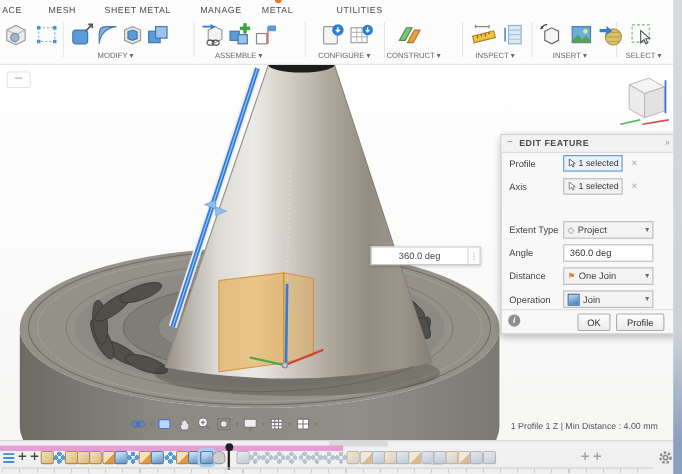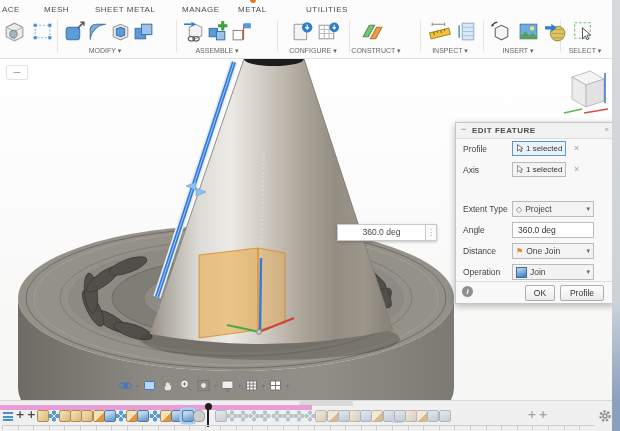--- a/index.html
+++ b/index.html
@@ -418,20 +418,21 @@
       </span>
     <span class="nav-caret">▾</span>
     <span class="nav-ic">
         <svg viewBox="0 0 15 15">
       <path d="M2.5 3 h10 v9 h-10 Z M7.5 3 v9 M2.5 7.5 h10" fill="#fff" stroke="#777"></path>
         </svg>
       </span>
     <span class="nav-caret">▾</span>
   </div>
 
+  <div class="status-text">1 Profile 1 Z | Min Distance : 4.00 mm</div>
 
   <div class="dlg">
     <div class="dlg-head">
       <span class="dlg-collapse">−</span>
       <span class="dlg-title">EDIT FEATURE</span>
       <span class="dlg-over">»</span>
     </div>
 
     <div class="row" style="top:18px">
       <span class="lbl">Profile</span>

